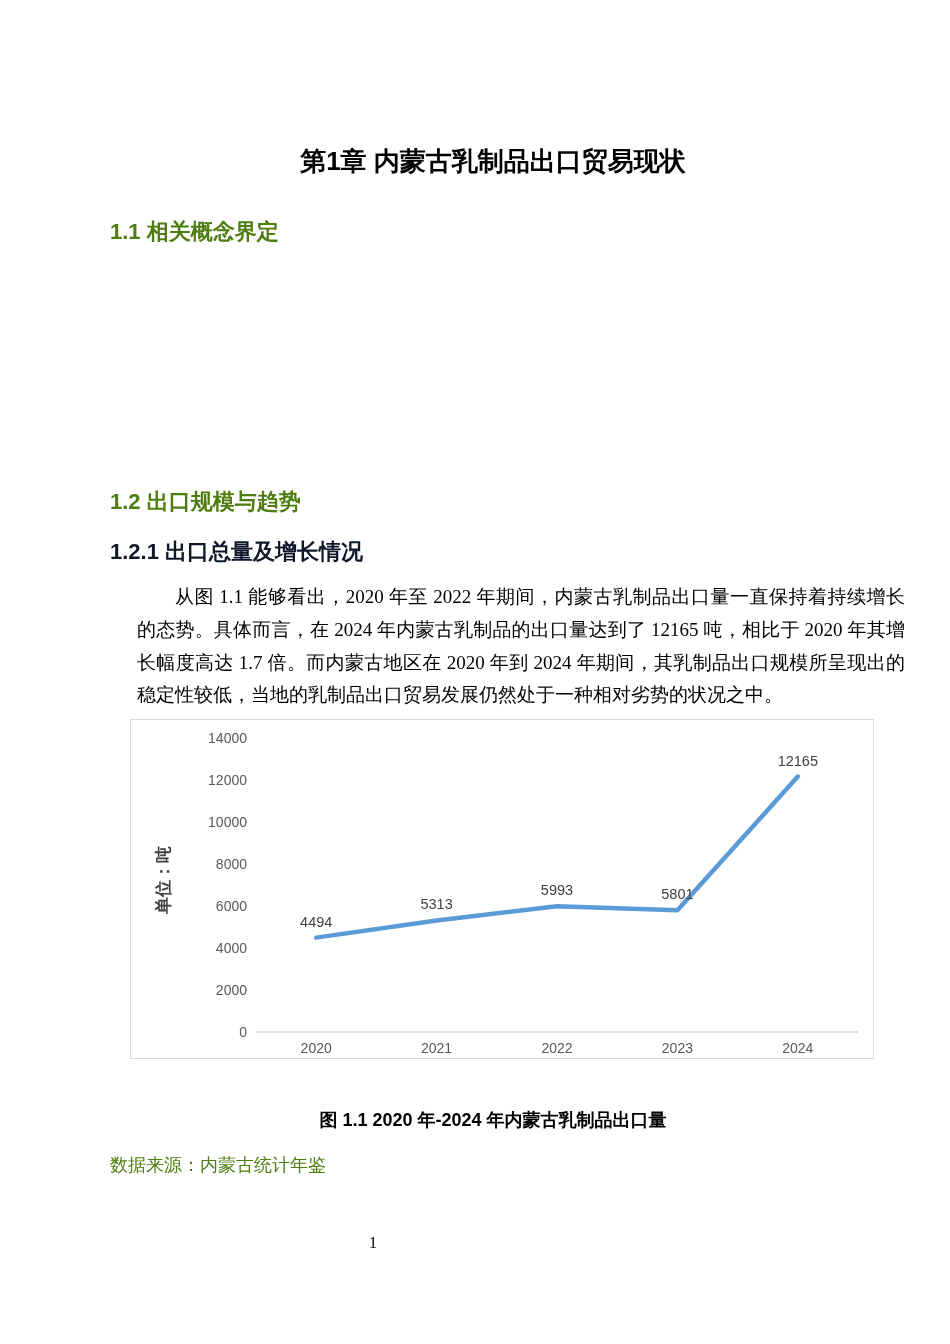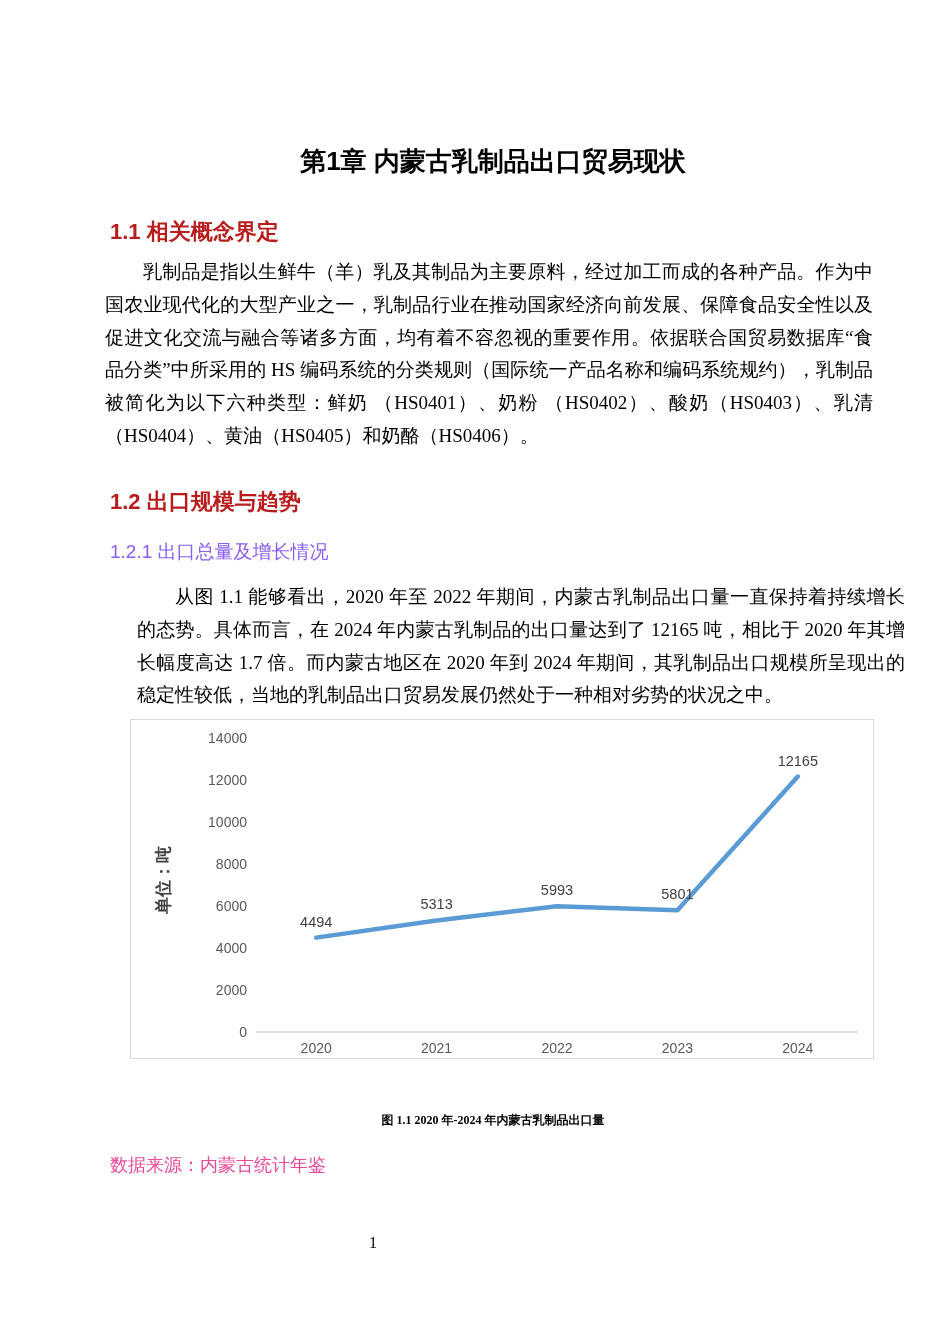--- a/index.html
+++ b/index.html
@@ -10,67 +10,66 @@
     overflow:hidden;
   }
   .chapter-title {
     position:absolute; top:144px; left:110px; width:766px;
     text-align:center; font-family:"Liberation Sans", sans-serif;
     font-weight:bold; font-size:26px; line-height:34px; color:#000;
   }
   .heading-l2 {
     position:absolute; left:110px;
     font-family:"Liberation Sans", sans-serif;
-    font-weight:bold; font-size:22px; line-height:24px; color:#b91c1c;
+    font-weight:bold; font-size:22px; line-height:24px; color:#4d7c0f;
   }
   .heading-11 { top:220px; }
   .heading-12 { top:490px;text-align:center; }
   .heading-l3 {
     position:absolute; left:110px; top:542px;
     font-family:"Liberation Sans", sans-serif;
-    font-weight:normal; font-size:19px; line-height:20px; color:#8b5cf6;
+    font-weight:bold; font-size:22px; line-height:20px; color:#0f172a;
   }
   .body-para {
     position:absolute; left:105px; width:768px;
     font-size:19px; line-height:32.8px;
     text-align:justify; text-align-last:left; text-indent:2em;
     color:#000;
   }
   .para-1 { top:256px; }
   .para-2 { top:581px;margin-left:32px; }
   .chart-frame {
     position:absolute; top:719px; left:130px; width:742px; height:338px;
     border:1px solid #D9D9D9; background:#ffffff;
   }
   .chart-frame svg { position:absolute; top:0; left:0; }
   svg text { font-family:"Liberation Sans", sans-serif; }
   .figure-caption {
     position:absolute; top:1110px; left:110px; width:766px;
-    text-align:center; font-family:Liberation Serif, serif;
-    font-weight:bold; font-size:12px; line-height:20px; color:#000;
+    text-align:center; font-family:Liberation Sans, sans-serif;
+    font-weight:bold; font-size:18px; line-height:20px; color:#000;
   }
   .data-source {
     position:absolute; top:1154px; left:110px;
-    font-size:18px; line-height:22px; color:#ec4899;
+    font-size:18px; line-height:22px; color:#4d7c0f;
   }
   .page-number {
     position:absolute; top:1234px; left:369px;
     font-size:16px; line-height:18px; color:#000;
   }
 </style>
 </head>
 <body>
 
 <div class="page">
 
   <div class="chapter-title">第1章 内蒙古乳制品出口贸易现状</div>
 
   <div class="heading-l2 heading-11">1.1 相关概念界定</div>
 
-  <div class="body-para para-1">乳制品是指以生鲜牛（羊）乳及其制品为主要原料，经过加工而成的各种产品。作为中国农业现代化的大型产业之一，乳制品行业在推动国家经济向前发展、保障食品安全性以及促进文化交流与融合等诸多方面，均有着不容忽视的重要作用。依据联合国贸易数据库“食品分类”中所采用的 HS 编码系统的分类规则（国际统一产品名称和编码系统规约），乳制品被简化为以下六种类型：鲜奶 （HS0401）、奶粉 （HS0402）、酸奶（HS0403）、乳清（HS0404）、黄油（HS0405）和奶酪（HS0406）。</div>
 
   <div class="heading-l2 heading-12">1.2 出口规模与趋势</div>
 
   <div class="heading-l3">1.2.1 出口总量及增长情况</div>
 
   <div class="body-para para-2">从图 1.1 能够看出，2020 年至 2022 年期间，内蒙古乳制品出口量一直保持着持续增长的态势。具体而言，在 2024 年内蒙古乳制品的出口量达到了 12165 吨，相比于 2020 年其增长幅度高达 1.7 倍。而内蒙古地区在 2020 年到 2024 年期间，其乳制品出口规模所呈现出的稳定性较低，当地的乳制品出口贸易发展仍然处于一种相对劣势的状况之中。</div>
 
   <div class="chart-frame">
     <svg width="742" height="338" viewBox="0 0 742 338">
         <text x="116" y="317" text-anchor="end" fill="#595959" font-size="14">0</text>

